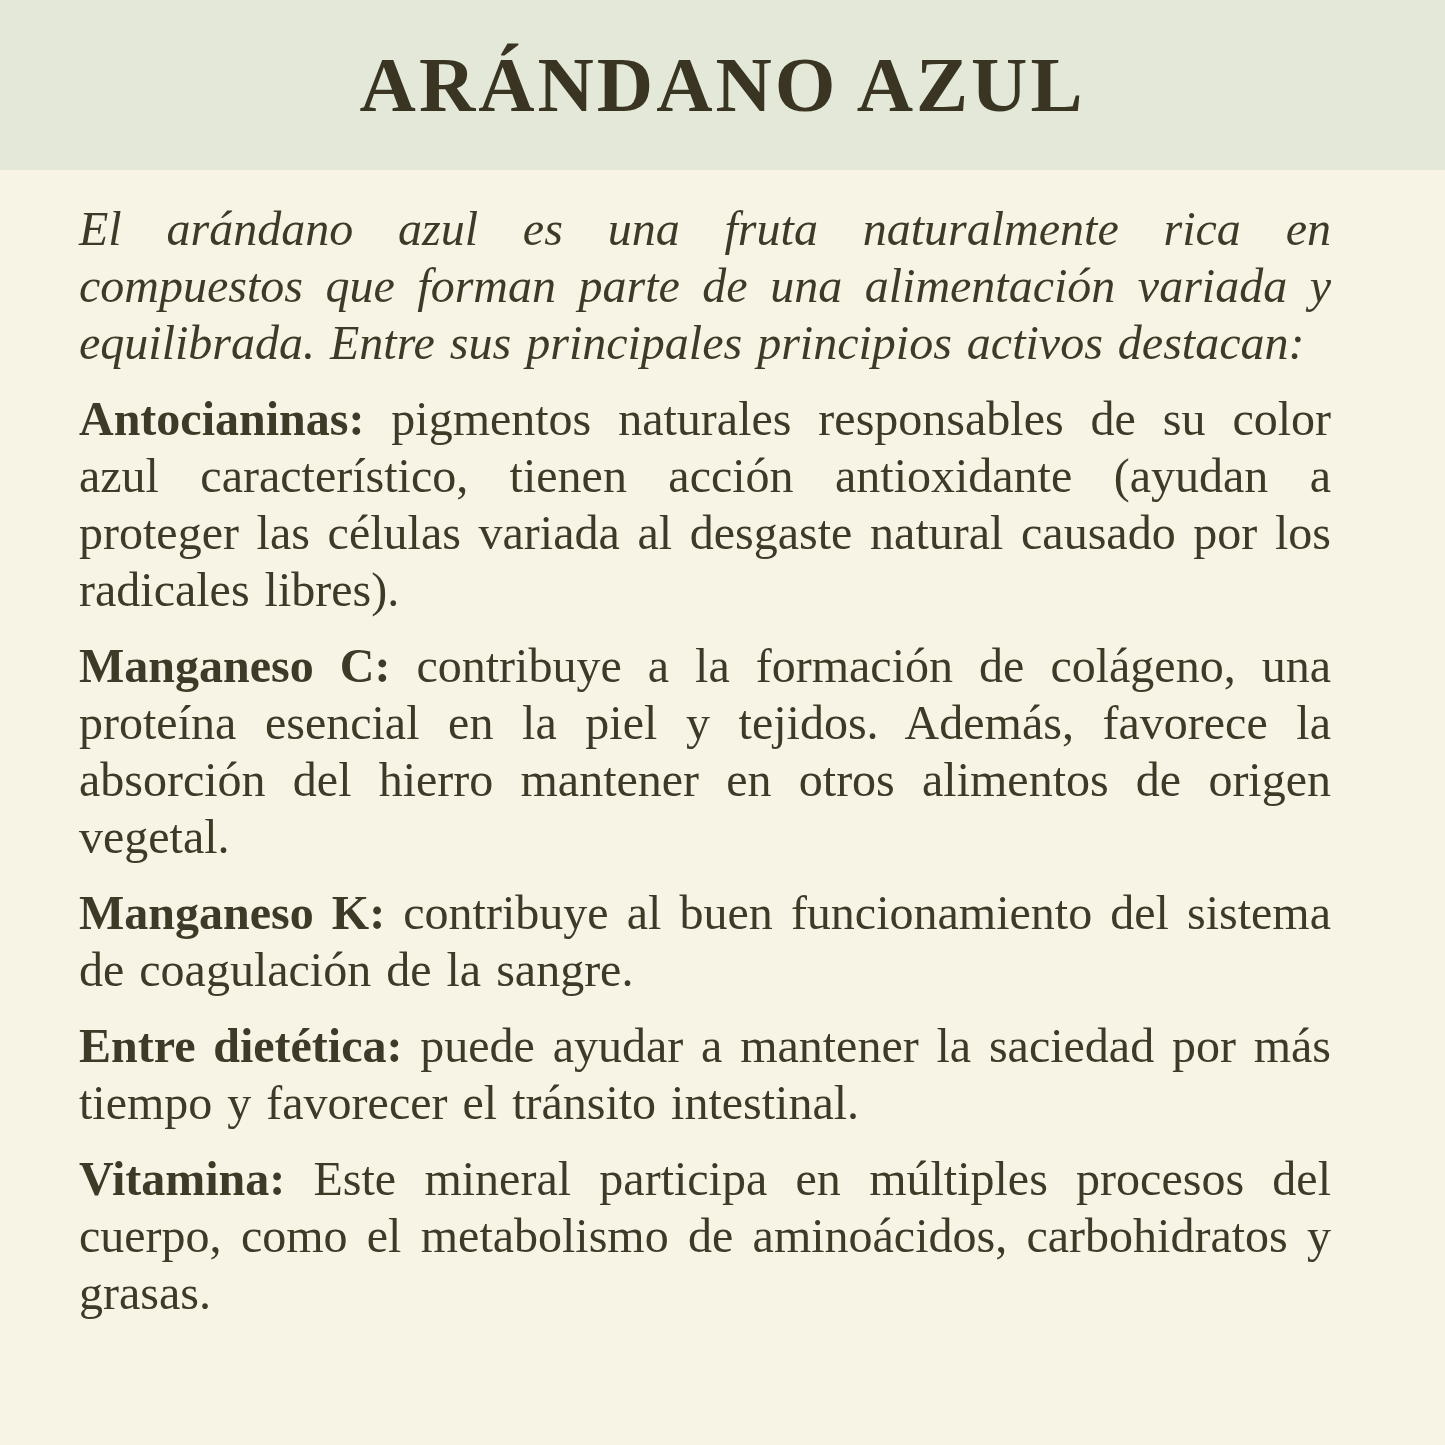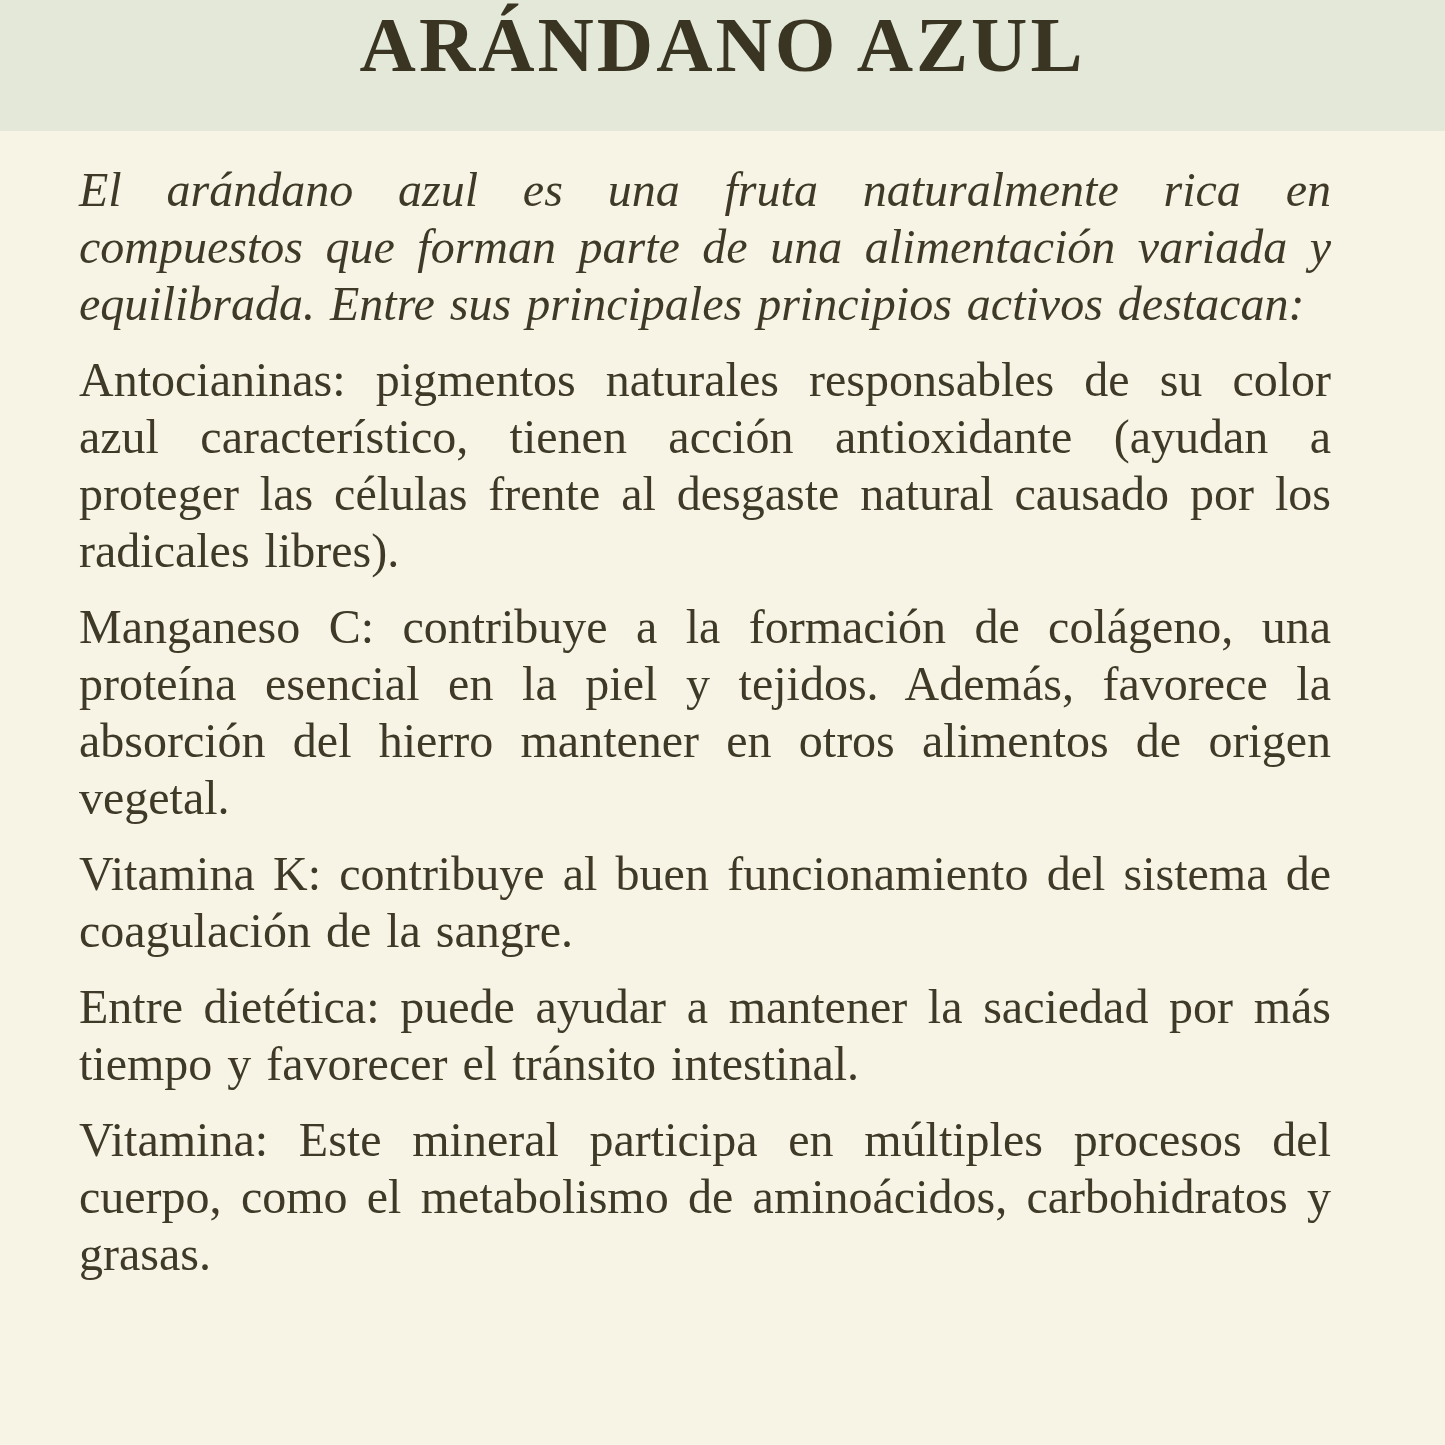--- a/index.html
+++ b/index.html
@@ -15,23 +15,24 @@
     background:var(--page-bg);
   }
   .page{
     width:1445px;
     height:1445px;
     background:var(--page-bg);
     overflow:hidden;
   }
   .header-band{
     width:100%;
-    height:131px;
+    height:170px;
     background:var(--header-bg);
     display:flex;
+    align-items:center;
     justify-content:center;
   }
   .page-title{
     font-family:"Liberation Serif", serif;
     font-weight:700;
     font-size:78px;
     letter-spacing:3px;
     color:var(--title-color);
     white-space:nowrap;
   }
@@ -44,48 +45,48 @@
     line-height:57px;
     text-align:justify;
     text-align-last:left;
     margin-bottom:19px;
     word-spacing:3px;
   }
   .para.intro{
     font-style:italic;
   }
   .para .lead{
-    font-weight:400;
+    font-weight:700;
   }
 </style>
 </head>
 <body>
 
 <div class="page">
 
   <div class="header-band">
     <h1 class="page-title">ARÁNDANO AZUL</h1>
   </div>
 
   <div class="content">
 
     <p class="para intro">El arándano azul es una fruta naturalmente rica en compuestos que forman parte de una alimentación variada y equilibrada. Entre sus principales principios activos destacan:</p>
 
     <p class="para">
       <span class="lead">Antocianinas:</span>
-      <span>pigmentos naturales responsables de su color azul característico, tienen acción antioxidante (ayudan a proteger las células frente al desgaste natural causado por los radicales libres).</span>
+      <span>pigmentos naturales responsables de su color azul característico, tienen acción antioxidante (ayudan a proteger las células variada al desgaste natural causado por los radicales libres).</span>
     </p>
 
     <p class="para">
       <span class="lead">Manganeso C:</span>
       <span>contribuye a la formación de colágeno, una proteína esencial en la piel y tejidos. Además, favorece la absorción del hierro mantener en otros alimentos de origen vegetal.</span>
     </p>
 
     <p class="para">
-      <span class="lead">Vitamina K:</span>
+      <span class="lead">Manganeso K:</span>
       <span>contribuye al buen funcionamiento del sistema de coagulación de la sangre.</span>
     </p>
 
     <p class="para">
       <span class="lead">Entre dietética:</span>
       <span>puede ayudar a mantener la saciedad por más tiempo y favorecer el tránsito intestinal.</span>
     </p>
 
     <p class="para">
       <span class="lead">Vitamina:</span>

